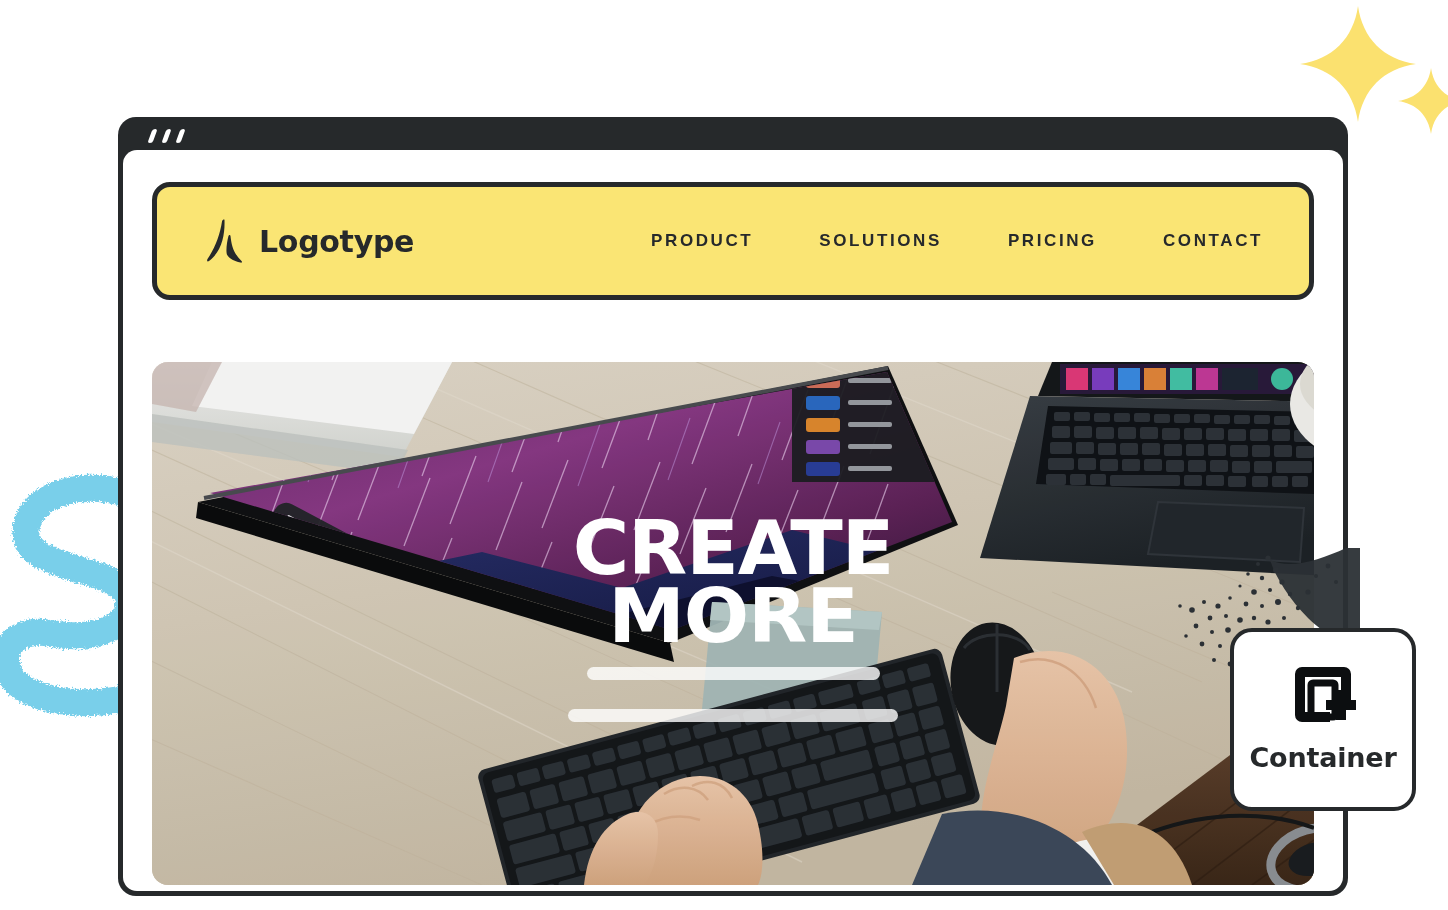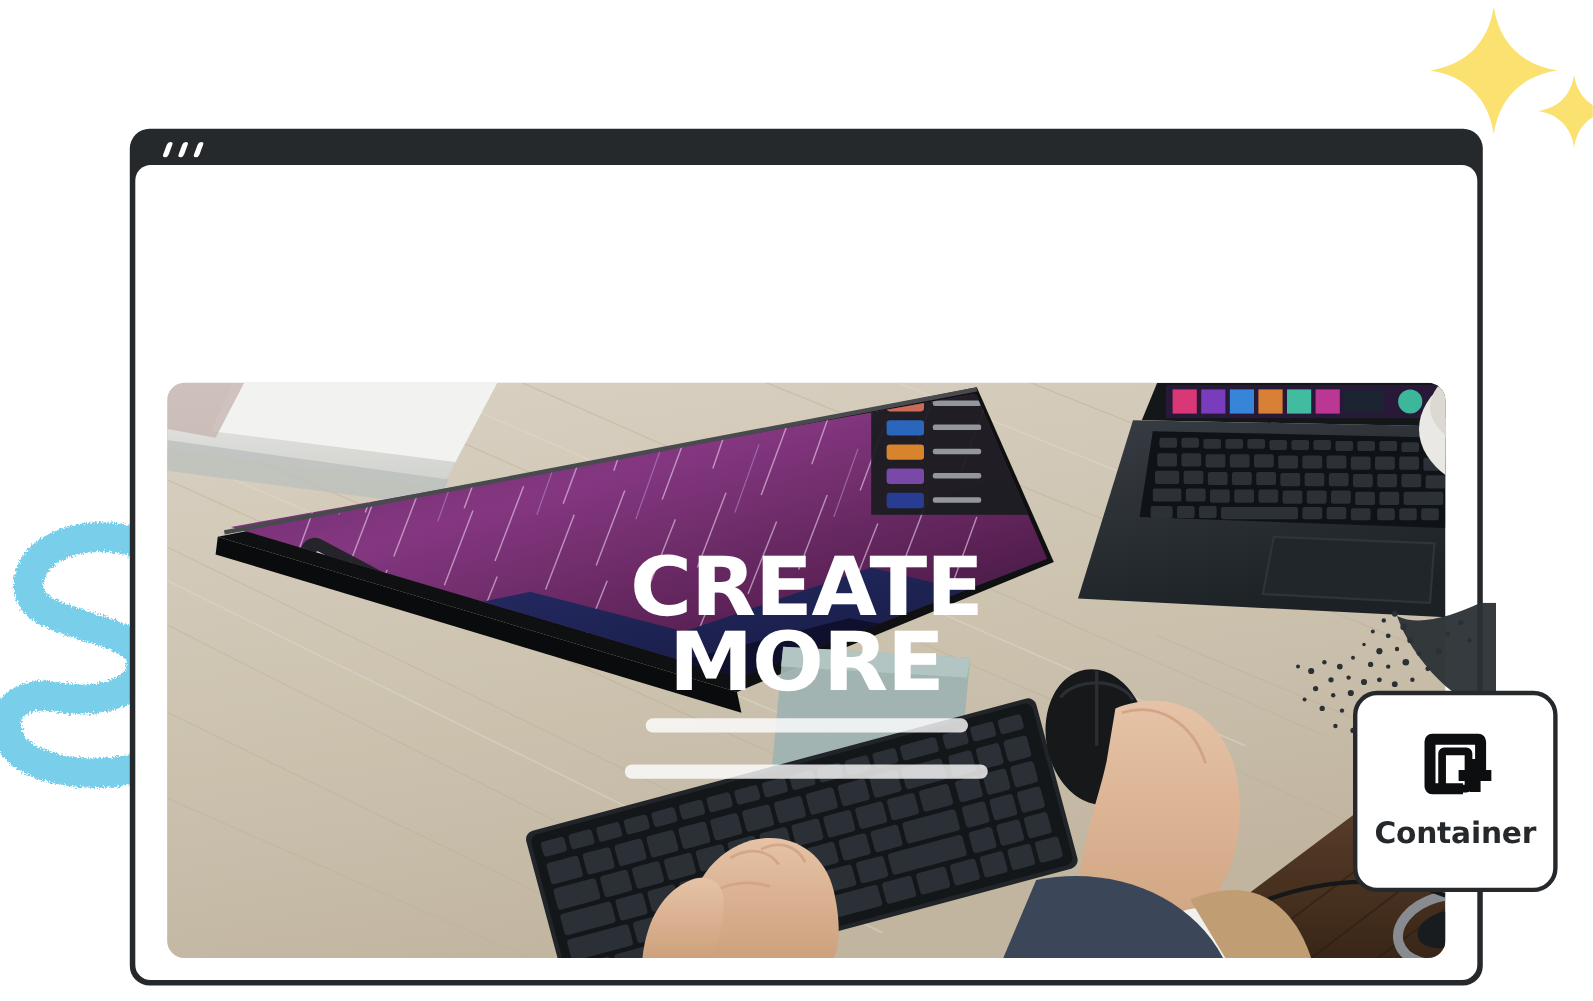--- a/index.html
+++ b/index.html
@@ -83,21 +83,21 @@
     letter-spacing:2.6px;
     color:#26292b;
     text-decoration:none;
     white-space:nowrap;
     cursor:pointer;
   }
 
   
   .hero {
     position:absolute;
-    left:29px; top:198px;
+    left:29px; top:212px;
     width:1162px; height:523px;
     border-radius:16px;
     overflow:hidden;
     background:#cfc6b4;
   }
   .hero-photo { position:absolute; inset:0; }
 
   .hero-copy {
     position:absolute;
     left:0; right:0; top:152px;
@@ -187,20 +187,35 @@
   <div class="titlebar">
     <div class="dots">
       <span class="dot"></span>
       <span class="dot"></span>
       <span class="dot"></span>
     </div>
   </div>
 
   <div class="viewport">
 
+    <nav class="navbar">
+      <div class="brand">
+        <svg class="brand-mark" viewBox="0 0 40 44">
+          <path d="M19.5 1 C20 16 17 32 4 42 C2.5 43 1.5 42 2.5 40 C10 29 15 16 17 2.5 C17.4 0.6 19.4 0.2 19.5 1 Z" fill="#26292B"></path>
+          <path d="M25.5 17 C26.5 27 29 35 36.5 42 C37.6 43 36.8 44 35.4 43.6 C29 42 25 40 22.2 36 C20.6 33.6 21.8 23 23.4 17.3 C23.9 15.6 25.3 15.6 25.5 17 Z" fill="#26292B"></path>
+        </svg>
+        <span class="brand-name">Logotype</span>
+      </div>
+      <div class="nav-links">
+        <a class="nav-link" href="#">PRODUCT</a>
+        <a class="nav-link" href="#">SOLUTIONS</a>
+        <a class="nav-link" href="#">PRICING</a>
+        <a class="nav-link" href="#">CONTACT</a>
+      </div>
+    </nav>
 
     <section class="hero">
 
       <svg class="hero-photo" viewBox="0 0 1162 523" preserveAspectRatio="xMidYMid slice">
         <defs>
           <linearGradient id="desk" x1="0" y1="0" x2="0.35" y2="1">
             <stop offset="0" stop-color="#E2DACB"></stop>
             <stop offset="0.45" stop-color="#D8CEBB"></stop>
             <stop offset="1" stop-color="#C9BDA7"></stop>
           </linearGradient>

